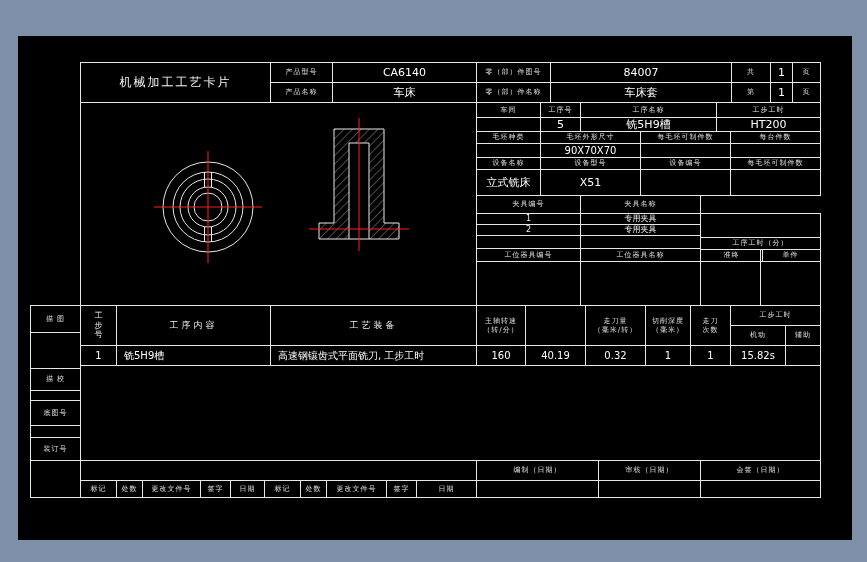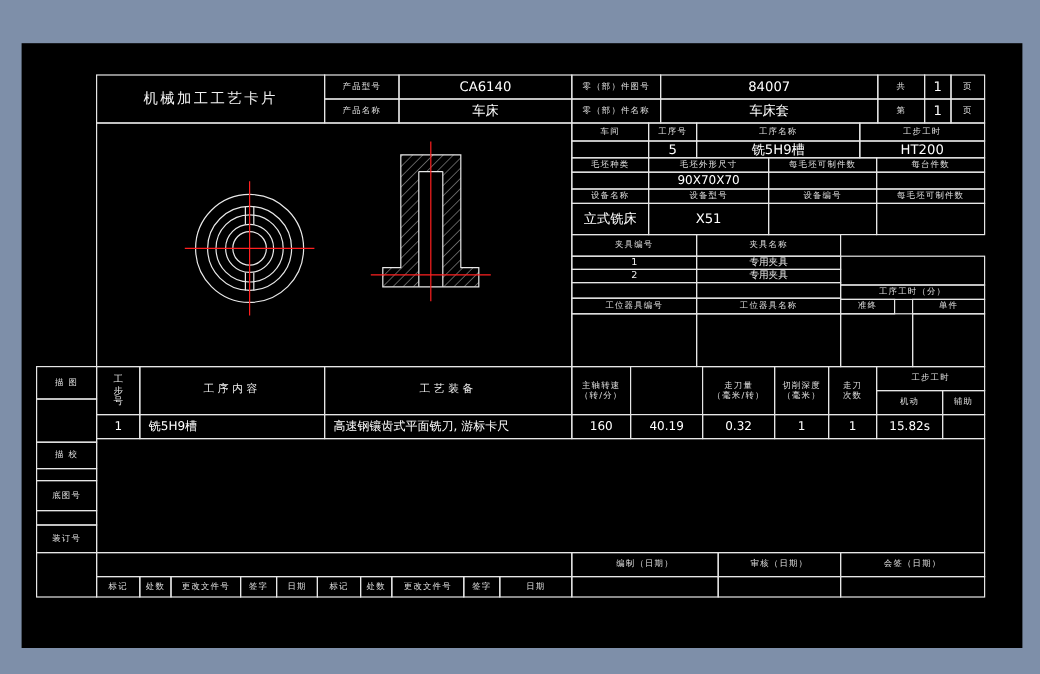--- a/index.html
+++ b/index.html
@@ -104,21 +104,21 @@
 
   <div class="c" style="left:476px;top:213px;width:105px;height:12px">1</div>
   <div class="c" style="left:580px;top:213px;width:121px;height:12px">专用夹具</div>
   <div class="c" style="left:476px;top:224px;width:105px;height:12px">2</div>
   <div class="c" style="left:580px;top:224px;width:121px;height:12px">专用夹具</div>
   <div class="c" style="left:476px;top:235px;width:105px;height:14px"></div>
   <div class="c" style="left:580px;top:235px;width:121px;height:14px"></div>
   <div class="c" style="left:700px;top:213px;width:121px;height:25px"></div>
 
   <div class="c sm" style="left:700px;top:237px;width:121px;height:13px">工序工时（分）</div>
-  <div class="c sm" style="left:700px;top:249px;width:46px;height:13px">准终</div>
+  <div class="c sm" style="left:700px;top:249px;width:63px;height:13px">准终</div>
   <div class="c sm" style="left:760px;top:249px;width:61px;height:13px">单件</div>
   <div class="c" style="left:700px;top:261px;width:61px;height:45px"></div>
   <div class="c" style="left:760px;top:261px;width:61px;height:45px"></div>
 
   <div class="c sm" style="left:476px;top:248px;width:105px;height:14px">工位器具编号</div>
   <div class="c sm" style="left:580px;top:248px;width:121px;height:14px">工位器具名称</div>
   <div class="c" style="left:476px;top:261px;width:105px;height:45px"></div>
   <div class="c" style="left:580px;top:261px;width:121px;height:45px"></div>
 
   <div class="c" style="left:80px;top:305px;width:37px;height:41px">工
@@ -133,21 +133,21 @@
   <div class="c sm" style="left:645px;top:305px;width:46px;height:41px">切削深度
 （毫米）</div>
   <div class="c sm" style="left:690px;top:305px;width:41px;height:41px">走刀
 次数</div>
   <div class="c sm" style="left:730px;top:305px;width:91px;height:21px">工步工时</div>
   <div class="c sm" style="left:730px;top:325px;width:56px;height:21px">机动</div>
   <div class="c sm" style="left:785px;top:325px;width:36px;height:21px">辅助</div>
 
   <div class="c med" style="left:80px;top:345px;width:37px;height:21px">1</div>
   <div class="c med left" style="left:116px;top:345px;width:155px;height:21px">铣5H9槽</div>
-  <div class="c med left" style="left:270px;top:345px;width:207px;height:21px">高速钢镶齿式平面铣刀, 游标卡尺</div>
+  <div class="c med left" style="left:270px;top:345px;width:207px;height:21px">高速钢镶齿式平面铣刀, 工步工时</div>
   <div class="c med" style="left:476px;top:345px;width:50px;height:21px">160</div>
   <div class="c med" style="left:525px;top:345px;width:61px;height:21px">40.19</div>
   <div class="c med" style="left:585px;top:345px;width:61px;height:21px">0.32</div>
   <div class="c med" style="left:645px;top:345px;width:46px;height:21px">1</div>
   <div class="c med" style="left:690px;top:345px;width:41px;height:21px">1</div>
   <div class="c med" style="left:730px;top:345px;width:56px;height:21px">15.82s</div>
   <div class="c med" style="left:785px;top:345px;width:36px;height:21px"></div>
 
   <div class="c" style="left:80px;top:365px;width:741px;height:96px"></div>
 

